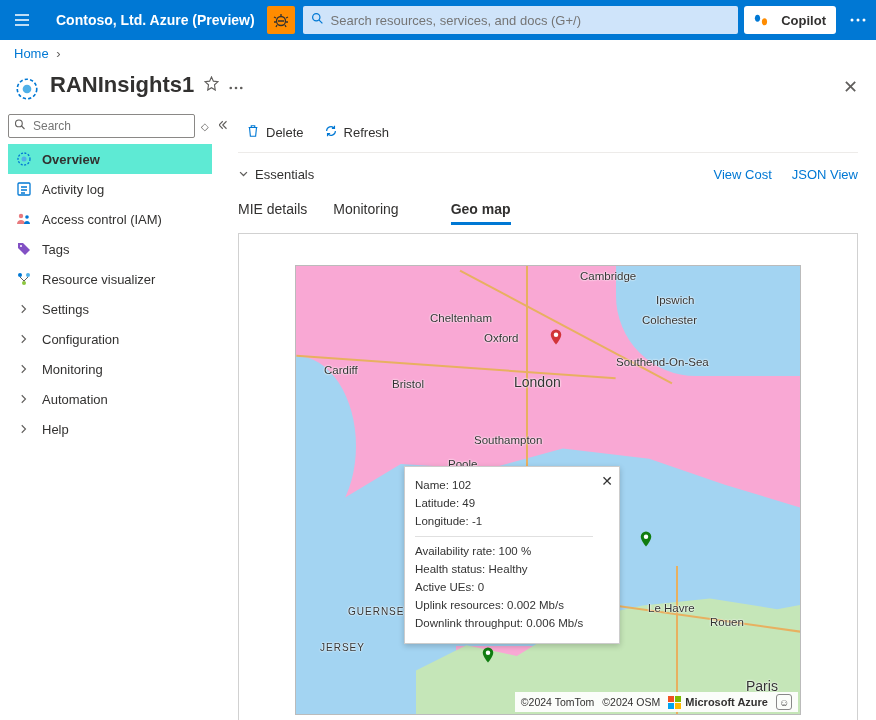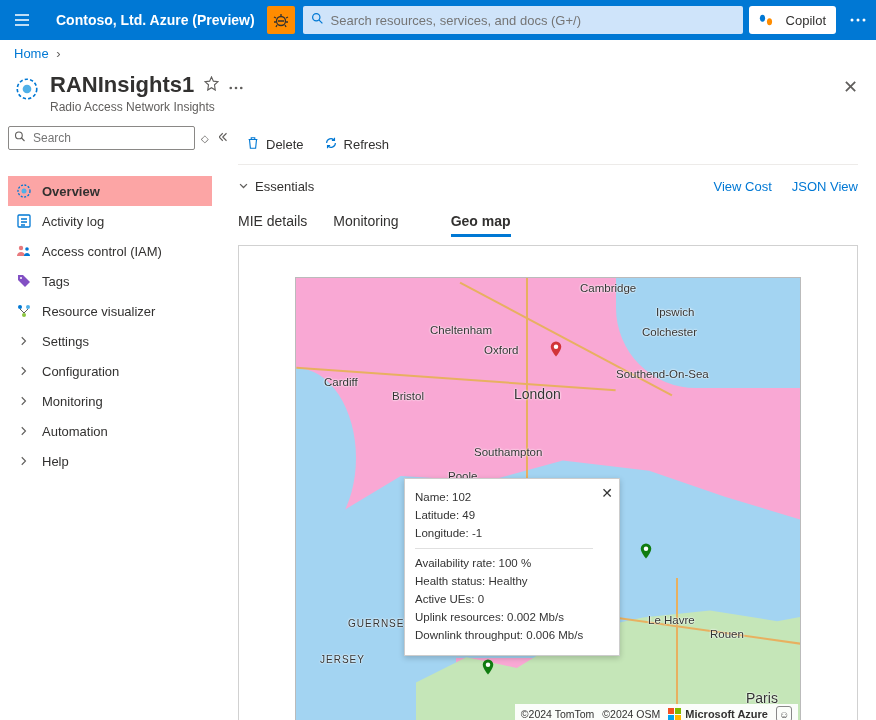--- a/index.html
+++ b/index.html
@@ -7,21 +7,21 @@
 
 
 .topbar { height: 40px; background: #0078d4; display: flex; align-items: center; padding: 0 0; gap: 0; }
 .hamburger { width: 44px; height: 40px; display: flex; align-items: center; justify-content: center; color: #fff; cursor: pointer; }
 .tenant { color: #fff; font-weight: 600; font-size: 14px; padding: 0 12px; }
 .bug-badge { width: 28px; height: 28px; background: #ff8c00; border-radius: 2px; display: flex; align-items: center; justify-content: center; color: #323130; margin-right: 8px; }
 .search-wrap { flex: 1; padding: 0 6px 0 0; }
 .search-box { width: 100%; height: 28px; background: #cfe4fa; border: none; border-radius: 2px; padding: 0 8px 0 28px; font-size: 13px; color: #323130; outline: none; }
 .search-container { position: relative; }
 .search-container .sicon { position: absolute; left: 8px; top: 50%; transform: translateY(-50%); color: #0078d4; }
-.copilot-btn { height: 28px; background: #fff; border-radius: 3px; display: flex; align-items: center; gap: 13px; padding: 0 10px; margin-right: 4px; font-weight: 400; font-size: 13px; cursor: pointer; }
+.copilot-btn { height: 28px; background: #fff; border-radius: 3px; display: flex; align-items: center; gap: 13px; padding: 0 10px; margin-right: 4px; font-weight: 700; font-size: 13px; cursor: pointer; }
 .copilot-icon { width: 14px; height: 14px; }
 .top-ellipsis { width: 36px; height: 40px; display: flex; align-items: center; justify-content: center; color: #fff; cursor: pointer; }
 
 
 .breadcrumb { height: 30px; padding: 6px 14px 0; font-size: 13px; }
 .breadcrumb a { color: #0078d4; text-decoration: none; }
 .chev { color: #605e5c; margin: 0 4px; }
 
 
 .header { display: flex; align-items: flex-start; padding: 2px 14px 10px; }
@@ -37,21 +37,21 @@
 .layout { display: flex; height: calc(720px - 40px - 30px - 50px); }
 .sidebar { width: 220px; border-right: none; padding: 0 8px 0 8px; }
 .side-search-row { display: flex; align-items: center; gap: 2px; padding: 2px 0 6px 0; }
 .side-search { flex: 1; height: 24px; border: 1px solid #8a8886; border-radius: 2px; padding: 0 6px 0 24px; font-size: 12px; outline: none; }
 .side-search-container { position: relative; flex: 1; }
 .side-search-container .sicon2 { position: absolute; left: 6px; top: 50%; transform: translateY(-50%); color: #605e5c; }
 .side-toggle { color: #605e5c; cursor: pointer; padding: 0 4px; font-size: 10px; }
 .side-collapse { color: #605e5c; cursor: pointer; padding: 0 4px; }
 
 .nav-item { display: flex; align-items: center; height: 30px; padding: 0 8px; gap: 10px; cursor: pointer; font-size: 13px; }
-.nav-item.active { background: #fca5a5; font-weight: 600; margin-top: 20px; }
+.nav-item.active { background: #5eead4; font-weight: 600; }
 .nav-icon { width: 16px; height: 16px; display: flex; align-items: center; justify-content: center; flex-shrink: 0; }
 
 
 .content { flex: 1; padding: 0 18px; }
 .toolbar { height: 40px; display: flex; align-items: center; gap: 4px; }
 .tool-btn { display: flex; align-items: center; gap: 6px; padding: 4px 8px; cursor: pointer; font-size: 13px; color: #323130; }
 .toolbar-divider { height: 1px; background: #edebe9; margin-bottom: 6px; }
 
 .essentials { display: flex; align-items: center; height: 30px; }
 .essentials-toggle { display: flex; align-items: center; gap: 6px; cursor: pointer; font-size: 13px; }
@@ -146,21 +146,20 @@
           </svg>
       </span>
       <span class="more-icon">
         <svg width="14" height="4" viewBox="0 0 16 4">
             <circle cx="2" cy="2" r="1.5" fill="#605e5c"></circle>
             <circle cx="8" cy="2" r="1.5" fill="#605e5c"></circle>
             <circle cx="14" cy="2" r="1.5" fill="#605e5c"></circle>
           </svg>
       </span>
     </div>
-    <div class="subtitle">Radio Access Network Insights</div>
   </div>
   <div class="close-btn">✕</div>
 </div>
 
 <div class="layout">
 
   <div class="sidebar">
     <div class="side-search-row">
       <div class="side-search-container">
         <span class="sicon2">

